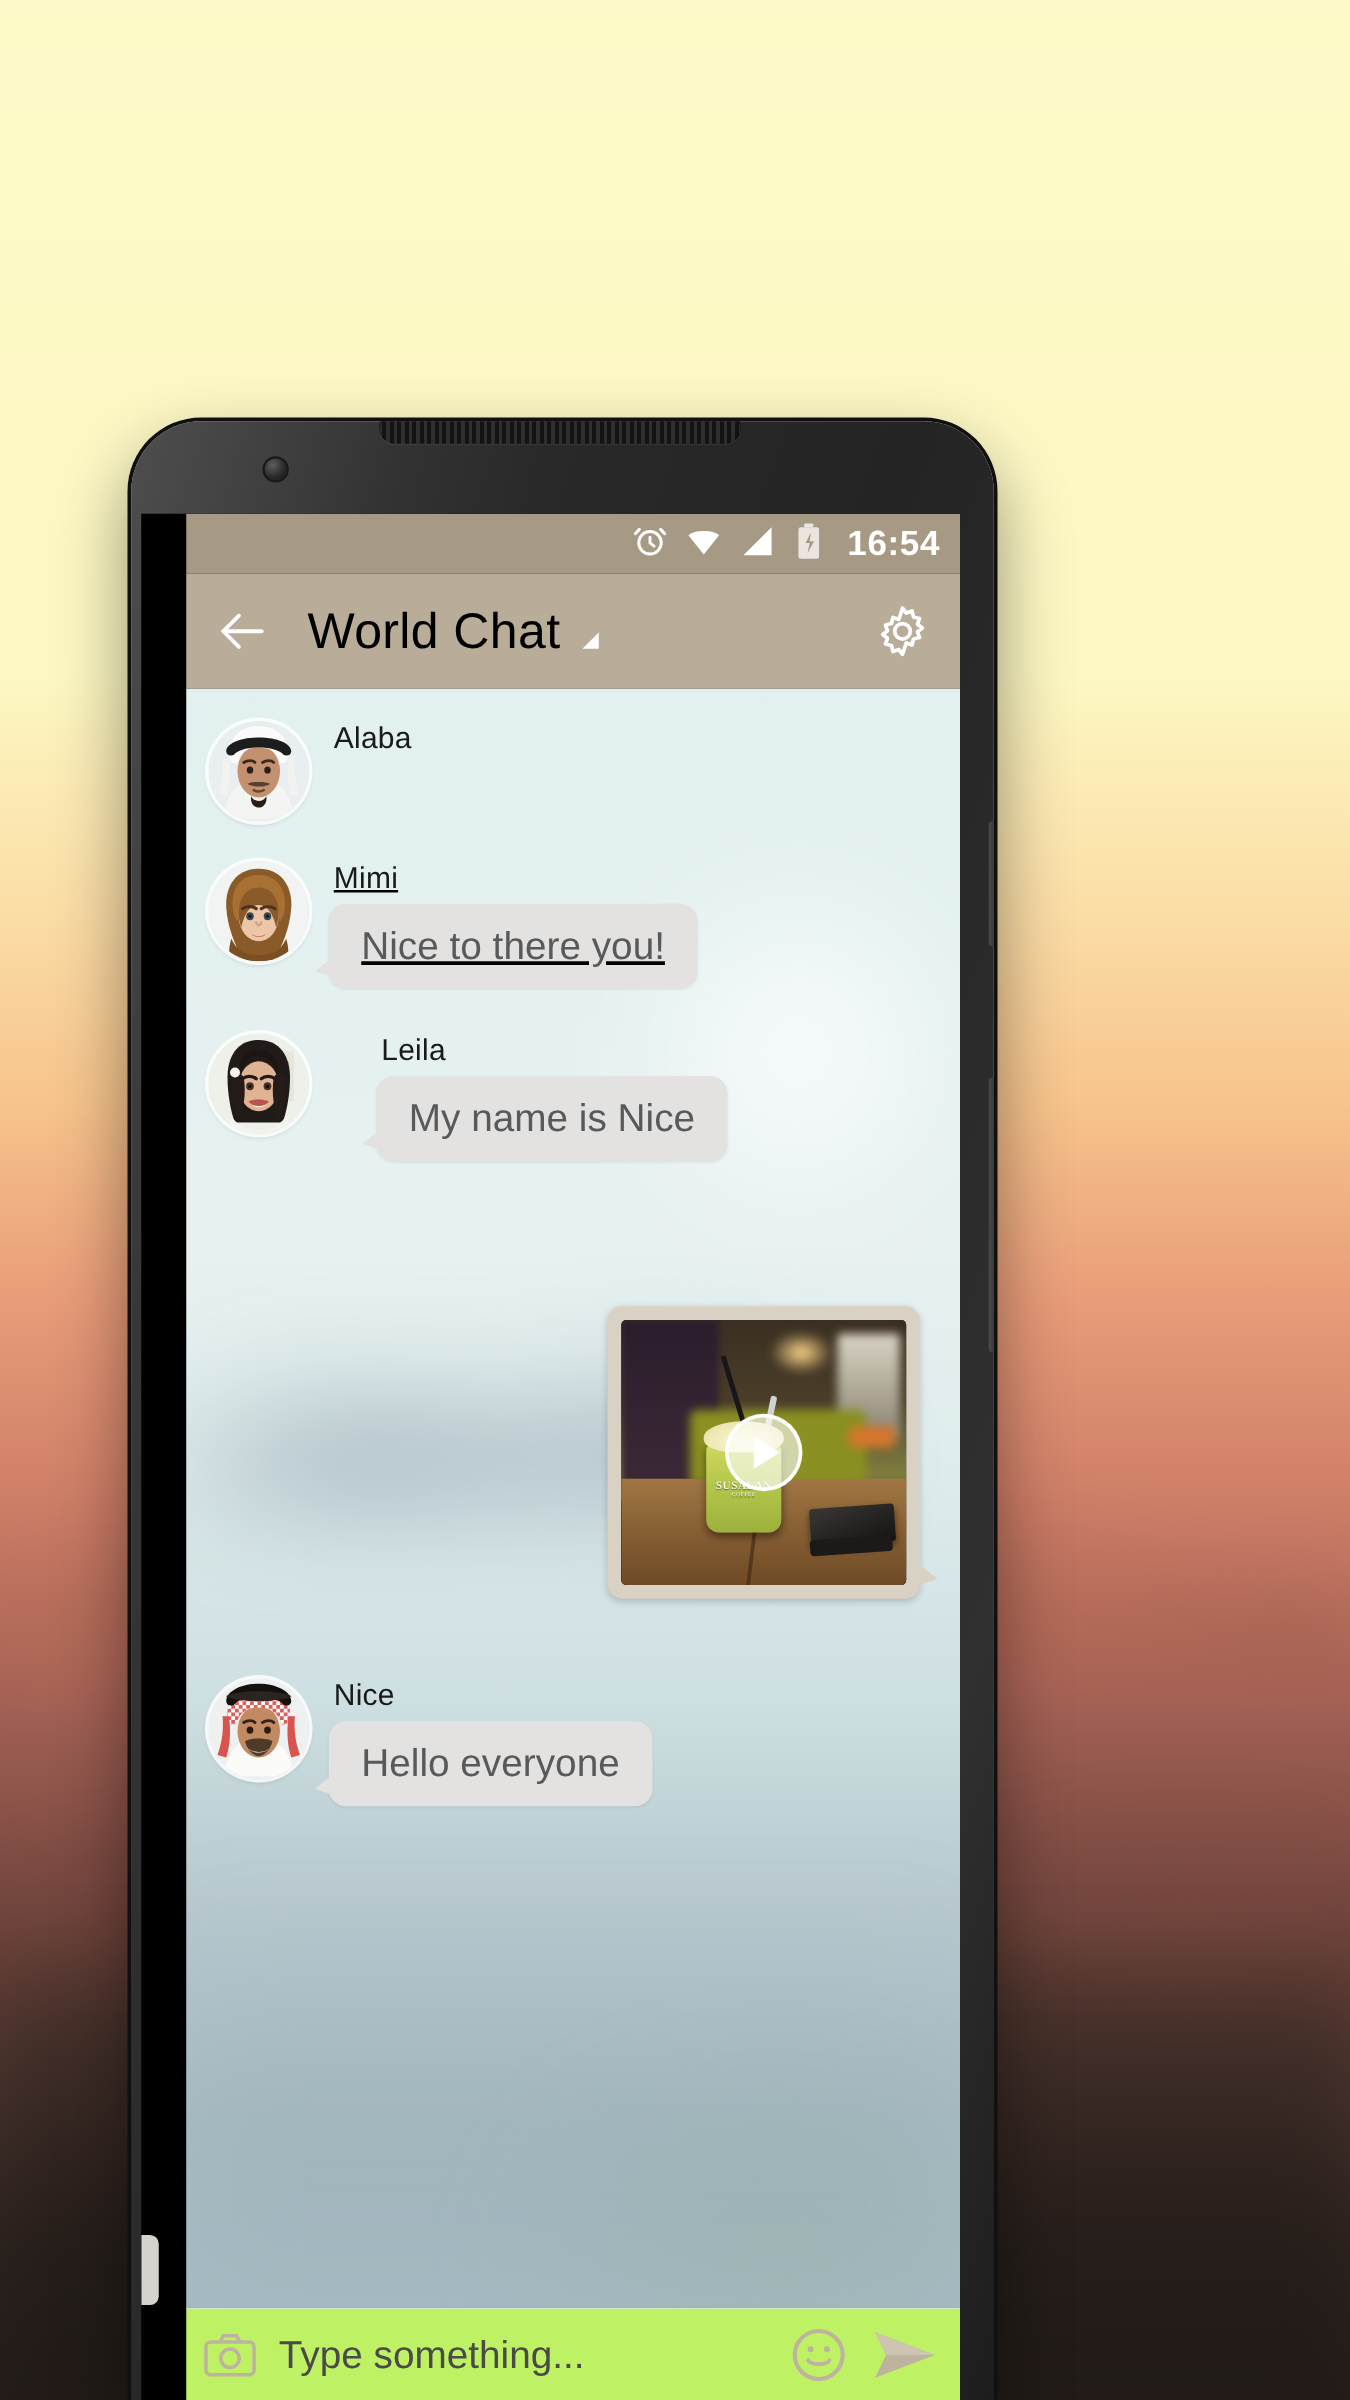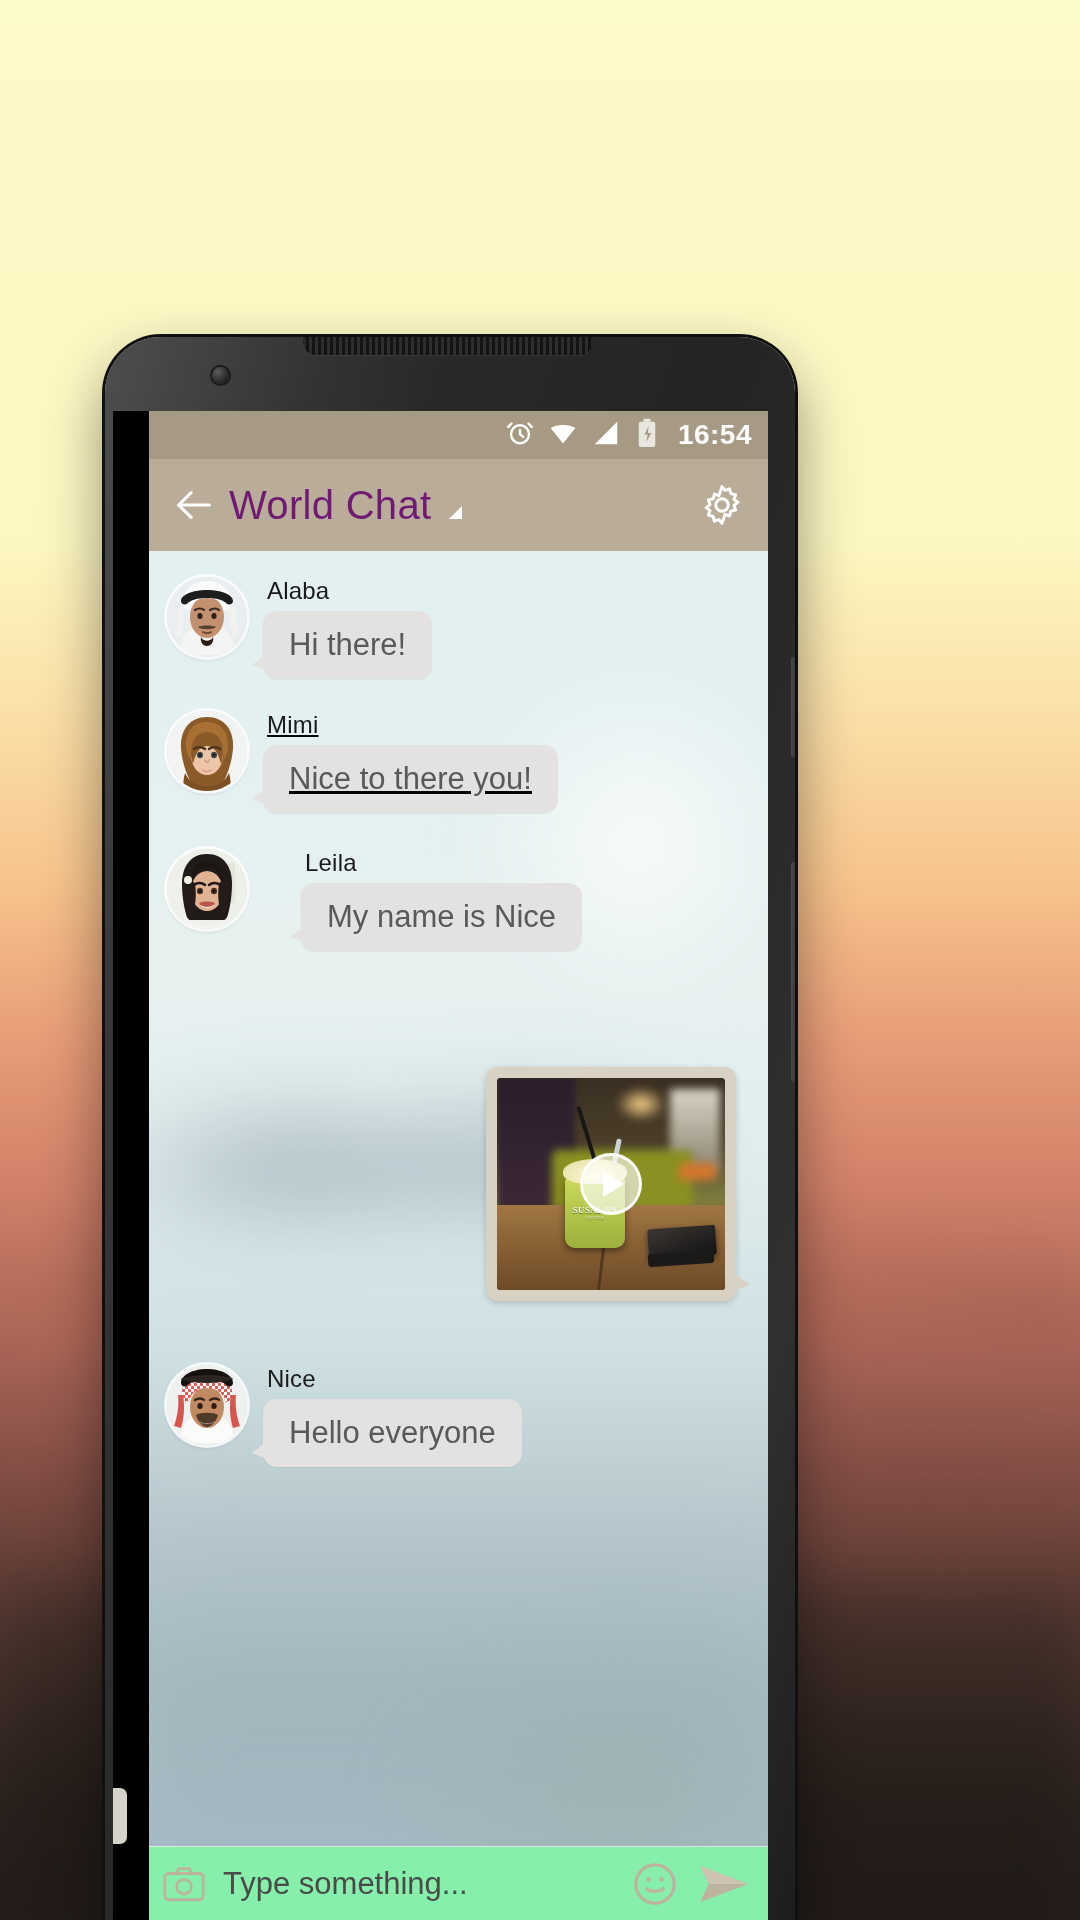--- a/index.html
+++ b/index.html
@@ -109,22 +109,22 @@
     margin-left:5px; line-height:1;
   }
 
   
   #app-bar{
     height:92px; background:#b9ad9a;
     display:flex; align-items:center; padding:0 22px;
   }
   #back-arrow{ width:46px; height:46px; flex:none; }
   #chat-title{
-    color:#701a75; font-size:40px; letter-spacing:.3px;
-    margin-left:12px; white-space:nowrap;
+    color:#000000; font-size:40px; letter-spacing:.3px;
+    margin-left:29px; white-space:nowrap;
   }
   #title-caret{
     width:0;height:0; margin-left:18px; margin-top:14px;
     border-left:13px solid transparent;
     border-bottom:13px solid #fff;
   }
   #appbar-spacer{ flex:1; }
   #settings-gear{ width:48px; height:48px; flex:none; }
 
   
@@ -253,21 +253,21 @@
   }
   .play-btn .tri{
     width:0;height:0; margin-left:5px;
     border-left:21px solid #fff;
     border-top:13px solid transparent;
     border-bottom:13px solid transparent;
   }
 
   
   #input-bar{
-    height:74px; background:#86efac;
+    height:74px; background:#bef264;
     display:flex; align-items:center; padding:0 18px 0 14px;
     border-top:1px solid #e4e4e0;
   }
   #camera-icon{ width:42px; height:36px; flex:none; }
   #msg-input{
     flex:1; border:none; outline:none; background:transparent;
     font-family:"Liberation Sans", sans-serif;
     font-size:31px; color:#4a4a4a; margin-left:18px;
   }
   #msg-input::placeholder{ color:#4a4a4a; opacity:1; }
@@ -365,21 +365,20 @@
               <ellipse cx="33" cy="39" rx="2.6" ry="2.9" fill="#2a1f18"></ellipse>
               <ellipse cx="47" cy="39" rx="2.6" ry="2.9" fill="#2a1f18"></ellipse>
               <path d="M28 33c3-2 7-2 9 0M43 33c3-2 7-2 9 0" stroke="#3a2a1e" stroke-width="2.2" fill="none" stroke-linecap="round"></path>
               <path d="M36 55c2 1.6 6 1.6 8 0" stroke="#6b4530" stroke-width="2" fill="none" stroke-linecap="round"></path>
               <path d="M34 60c2 5 10 5 12 0 1 5-2 9-6 9s-7-4-6-9z" fill="#2a1d14"></path>
               <path d="M31 50c3-2 15-2 18 0-3 3-15 3-18 0z" fill="#33251a" opacity=".75"></path>
             </svg>
           </div>
           <div class="msg-col">
             <span class="sender-name">Alaba</span>
-            <span class="bubble">Hi there!</span>
           </div>
         </div>
 
         <div class="msg-row" style="padding-top:22px;text-decoration:underline;">
           <div class="avatar">
             <svg viewBox="0 0 80 80">
               <rect width="80" height="80" fill="#f1f4f3"></rect>
               <path d="M40 6c18 0 27 14 26 31 -1 16-7 30-14 43H28C21 67 15 53 14 37 13 20 22 6 40 6z" fill="#8a5a28"></path>
               <path d="M40 11c14 0 21 10 21 23 0 7-2 12-4 14-2-12-8-18-17-18s-15 6-17 18c-2-2-4-7-4-14 0-13 7-23 21-23z" fill="#a97033"></path>
               <ellipse cx="40" cy="44" rx="16" ry="20" fill="#edc6a8"></ellipse>

